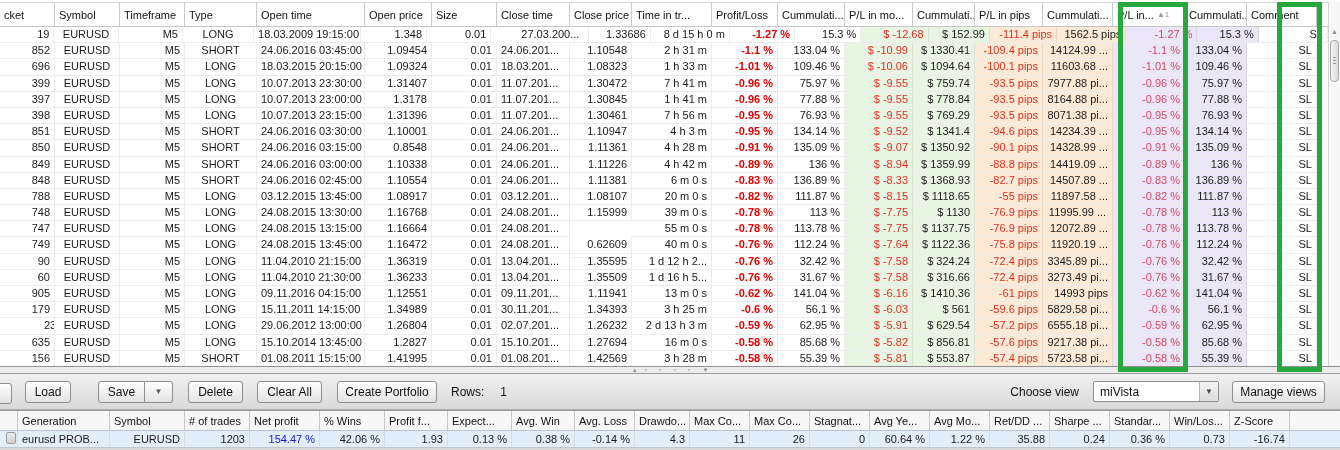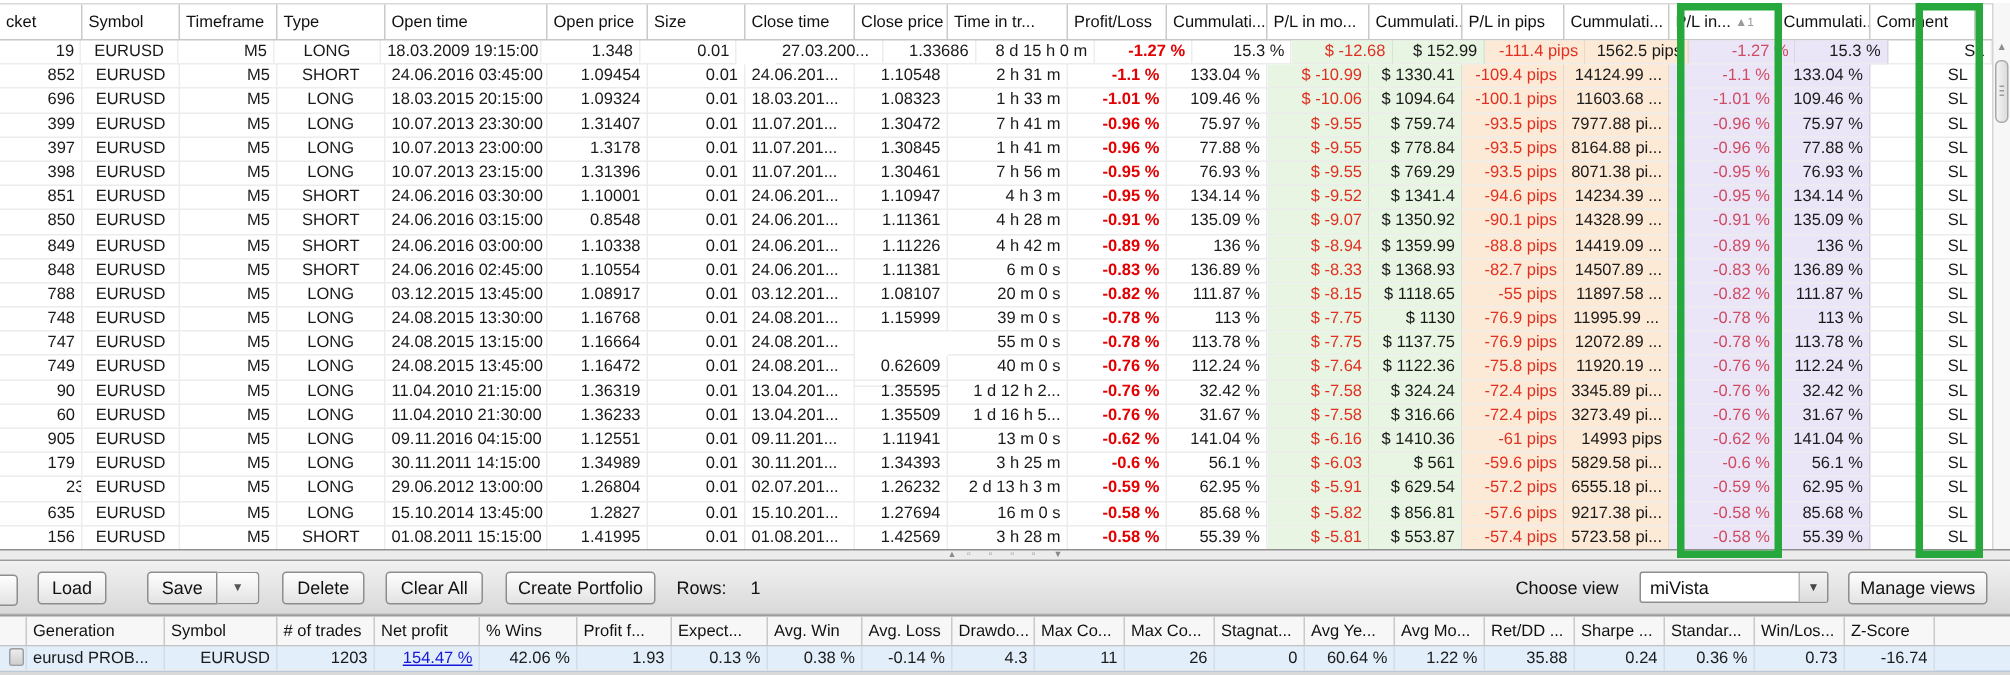--- a/index.html
+++ b/index.html
@@ -495,21 +495,21 @@
           <div class="cell cell-cumm-pips align-right bg-orange" style="width: 70px;">14993 pips</div>
           <div class="cell cell-pl-pct align-right bg-purple red-soft" style="width: 72px;">-0.62 %</div>
           <div class="cell cell-cumm-pct align-right bg-purple" style="width: 62px;">141.04 %</div>
           <div class="cell cell-comment align-right" style="width: 70px;">SL</div>
         </div>
         <div class="grid-row">
           <div class="cell cell-ticket align-right" style="width: 55px;">179</div>
           <div class="cell cell-symbol align-center" style="width: 65px;">EURUSD</div>
           <div class="cell cell-timeframe align-right" style="width: 65px;">M5</div>
           <div class="cell cell-type align-center" style="width: 72px;">LONG</div>
-          <div class="cell cell-open-time align-left" style="width: 108px;">30.11.2011 14:15:00</div>
+          <div class="cell cell-open-time align-left" style="width: 108px;">15.11.2011 14:15:00</div>
           <div class="cell cell-open-price align-right" style="width: 67px;">1.34989</div>
           <div class="cell cell-size align-right" style="width: 65px;">0.01</div>
           <div class="cell cell-close-time align-left" style="width: 73px;">30.11.201...</div>
           <div class="cell cell-close-price align-right" style="width: 62px;">1.34393</div>
           <div class="cell cell-time-in-trade align-right" style="width: 80px;">3 h 25 m</div>
           <div class="cell cell-profit-loss align-right bold-red" style="width: 66px;">-0.6 %</div>
           <div class="cell cell-cumm-pl align-right" style="width: 67px;">56.1 %</div>
           <div class="cell cell-pl-money align-right bg-green red" style="width: 68px;">$ -6.03</div>
           <div class="cell cell-cumm-money align-right bg-green" style="width: 62px;">$ 561</div>
           <div class="cell cell-pl-pips align-right bg-orange red" style="width: 68px;">-59.6 pips</div>
@@ -701,21 +701,21 @@
         <div class="cell align-left" style="width: 60px;">
           <span>Z-Score</span>
         </div>
       </div>
     <div class="grid-body" id="sum-body">
         <div class="grid-row">
           <div class="cell cell-handle align-left" style="width: 18px;"></div>
           <div class="cell cell-generation align-left" style="width: 92px;">eurusd PROB...</div>
           <div class="cell cell-symbol align-right" style="width: 75px;">EURUSD</div>
           <div class="cell cell-num-trades align-right" style="width: 65px;">1203</div>
-          <div class="cell cell-net-profit align-right blue" style="width: 70px; text-decoration: underline;">154.47 %</div>
+          <div class="cell cell-net-profit align-right blue" style="width: 70px;">154.47 %</div>
           <div class="cell cell-pct-wins align-right" style="width: 65px;">42.06 %</div>
           <div class="cell cell-profit-factor align-right" style="width: 63px;">1.93</div>
           <div class="cell cell-expectancy align-right" style="width: 64px;">0.13 %</div>
           <div class="cell cell-avg-win align-right" style="width: 63px;">0.38 %</div>
           <div class="cell cell-avg-loss align-right" style="width: 60px;">-0.14 %</div>
           <div class="cell cell-drawdown align-right" style="width: 55px;">4.3</div>
           <div class="cell cell-max-con-1 align-right" style="width: 60px;">11</div>
           <div class="cell cell-max-con-2 align-right" style="width: 60px;">26</div>
           <div class="cell cell-stagnation align-right" style="width: 60px;">0</div>
           <div class="cell cell-avg-year align-right" style="width: 60px;">60.64 %</div>

